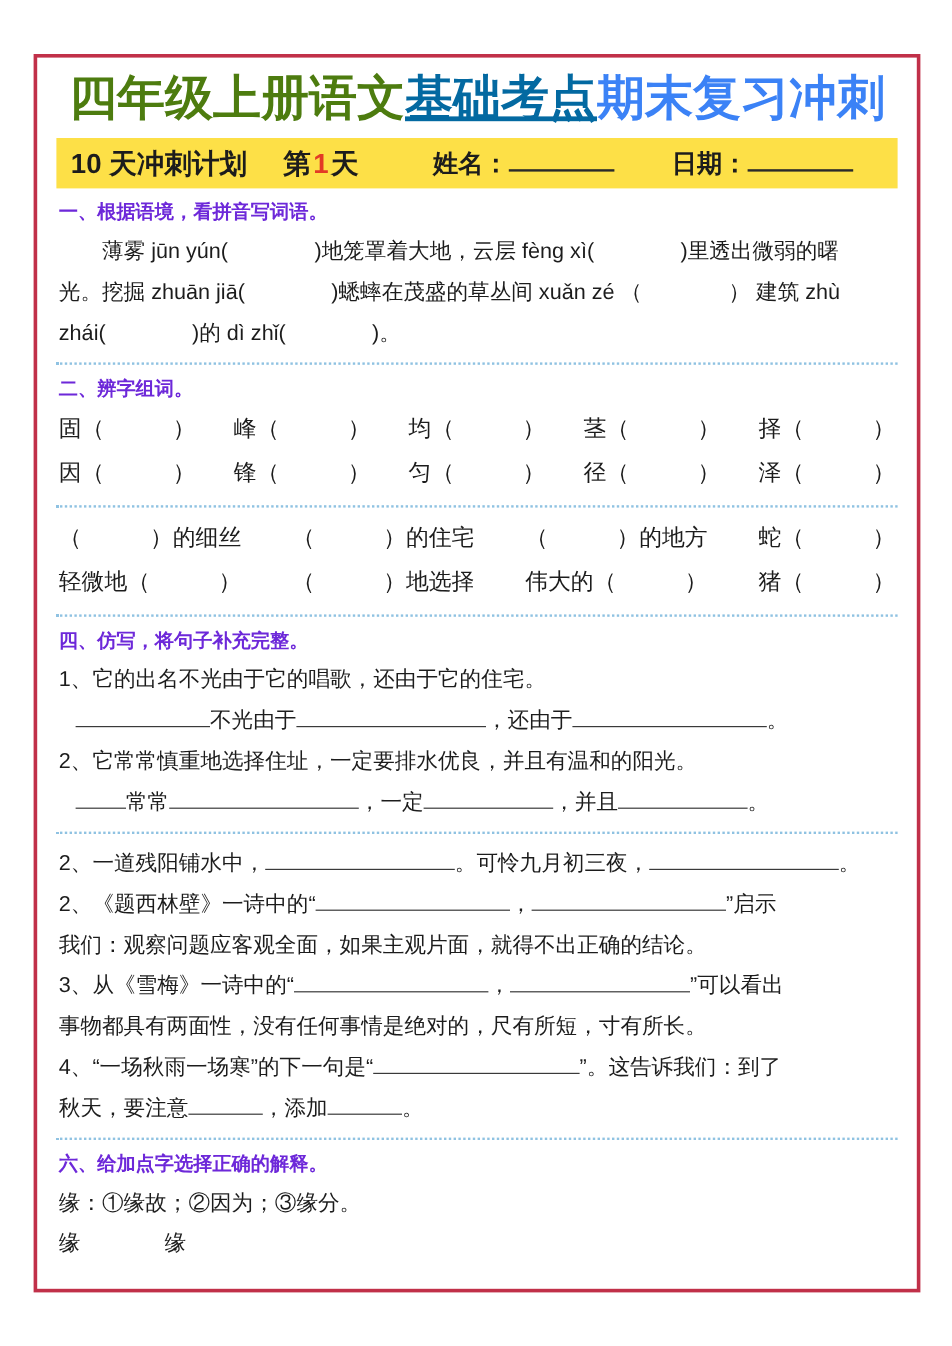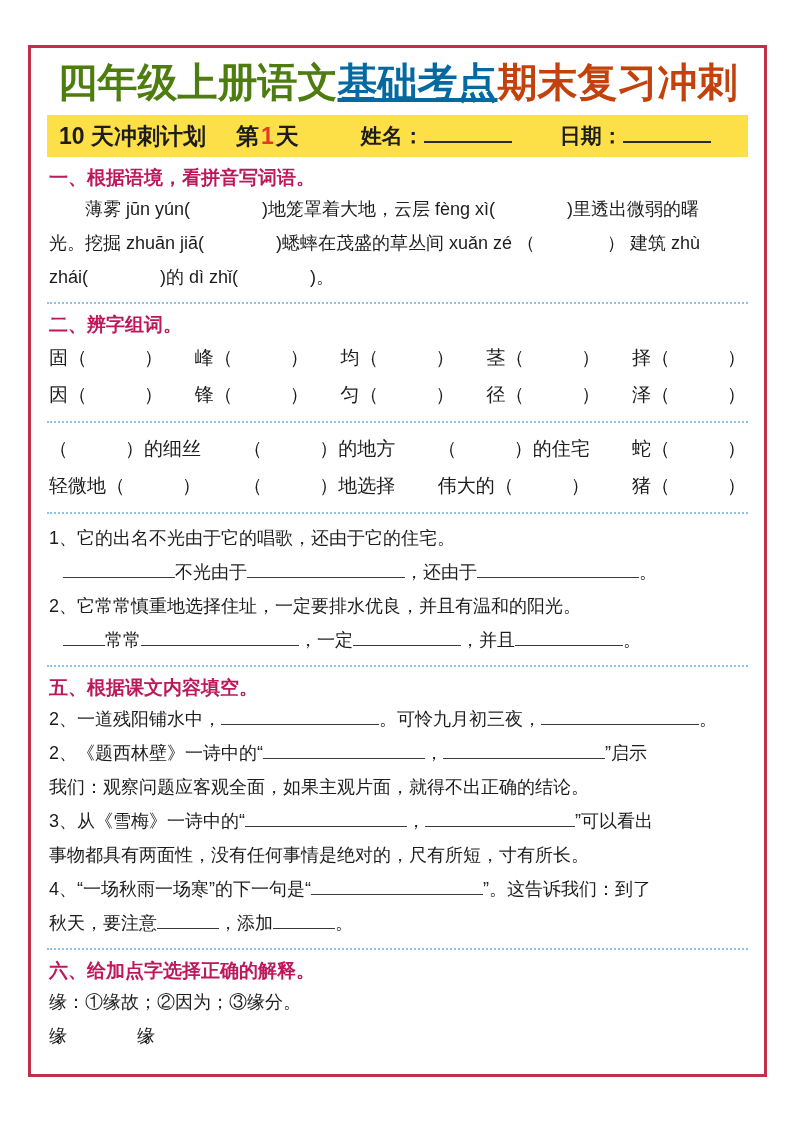--- a/index.html
+++ b/index.html
@@ -23,21 +23,21 @@
   .title {
     text-align: center;
     font-size: 40px;
     font-weight: 800;
     letter-spacing: 0px;
     line-height: 56px;
     white-space: nowrap;
   }
   .title .t-black { color: #4d7c0f; }
   .title .t-teal  { color: #0369a1; text-decoration: underline; }
-  .title .t-red   { color: #c2410c; }
+  .title .t-red   { color: #3b82f6; }
   
   .header-bar {
     margin-top: 5px;
     height: 42px;
     background: #fde047;
     display: flex;
     align-items: center;
     padding: 0 12px;
     white-space: nowrap;
   }
@@ -50,24 +50,24 @@
   .uline {
     display: inline-block;
     border-bottom: 2px solid #2a2a2a;
     height: 1em;
     vertical-align: baseline;
   }
   
   .sec { padding: 7px 2px 8px 2px; }
   .sec + .sec { border-top: 2px dotted #8fc2e2; }
   .sec-heading {
-    font-size: 19px;
+    font-size: 16px;
     font-weight: 800;
     line-height: 28px;
-    color: #be185d;
+    color: #6d28d9;
   }
   .line { font-size: 18px; line-height: 34px; white-space: nowrap; }
   .indent { text-indent: 2em; }
   
   .bl {
     display: inline-block;
     border-bottom: 1.5px solid #3a3a3a;
     height: 0.95em;
     vertical-align: baseline;
   }
@@ -135,45 +135,45 @@
       <span>锋（　　　）</span>
       <span>匀（　　　）</span>
       <span>径（　　　）</span>
       <span>泽（　　　）</span>
     </div>
   </div>
 
   <div class="sec">
     <div class="cells">
       <span>（　　　）的细丝</span>
+      <span>（　　　）的住宅</span>
       <span>（　　　）的地方</span>
-      <span>（　　　）的住宅</span>
       <span>蛇（　　　）</span>
     </div>
     <div class="cells">
       <span>轻微地（　　　）</span>
       <span>（　　　）地选择</span>
       <span>伟大的（　　　）</span>
       <span>猪（　　　）</span>
     </div>
   </div>
 
   <div class="sec">
+    <div class="sec-heading">四、仿写，将句子补充完整。</div>
     <div class="line">1、它的出名不光由于它的唱歌，还由于它的住宅。</div>
     <div class="line" style="padding-left:14px">
       <span class="bl" style="width:112px"></span><span>不光由于</span><span class="bl" style="width:158px"></span><span>，还由于</span><span class="bl" style="width:162px"></span><span>。</span>
     </div>
     <div class="line">2、它常常慎重地选择住址，一定要排水优良，并且有温和的阳光。</div>
     <div class="line" style="padding-left:14px">
       <span class="bl" style="width:42px"></span><span>常常</span><span class="bl" style="width:158px"></span><span>，一定</span><span class="bl" style="width:108px"></span><span>，并且</span><span class="bl" style="width:108px"></span><span>。</span>
     </div>
   </div>
 
   <div class="sec">
-    <div class="sec-heading">五、根据课文内容填空。</div>
     <div class="line">
       <span>2、一道残阳铺水中，</span><span class="bl" style="width:158px"></span><span>。可怜九月初三夜，</span><span class="bl" style="width:158px"></span><span>。</span>
     </div>
     <div class="line">
       <span>2、《题西林壁》一诗中的“</span><span class="bl" style="width:162px"></span><span>，</span><span class="bl" style="width:162px"></span><span>”启示</span>
     </div>
     <div class="line">我们：观察问题应客观全面，如果主观片面，就得不出正确的结论。</div>
     <div class="line">
       <span>3、从《雪梅》一诗中的“</span><span class="bl" style="width:162px"></span><span>，</span><span class="bl" style="width:150px"></span><span>”可以看出</span>
     </div>

